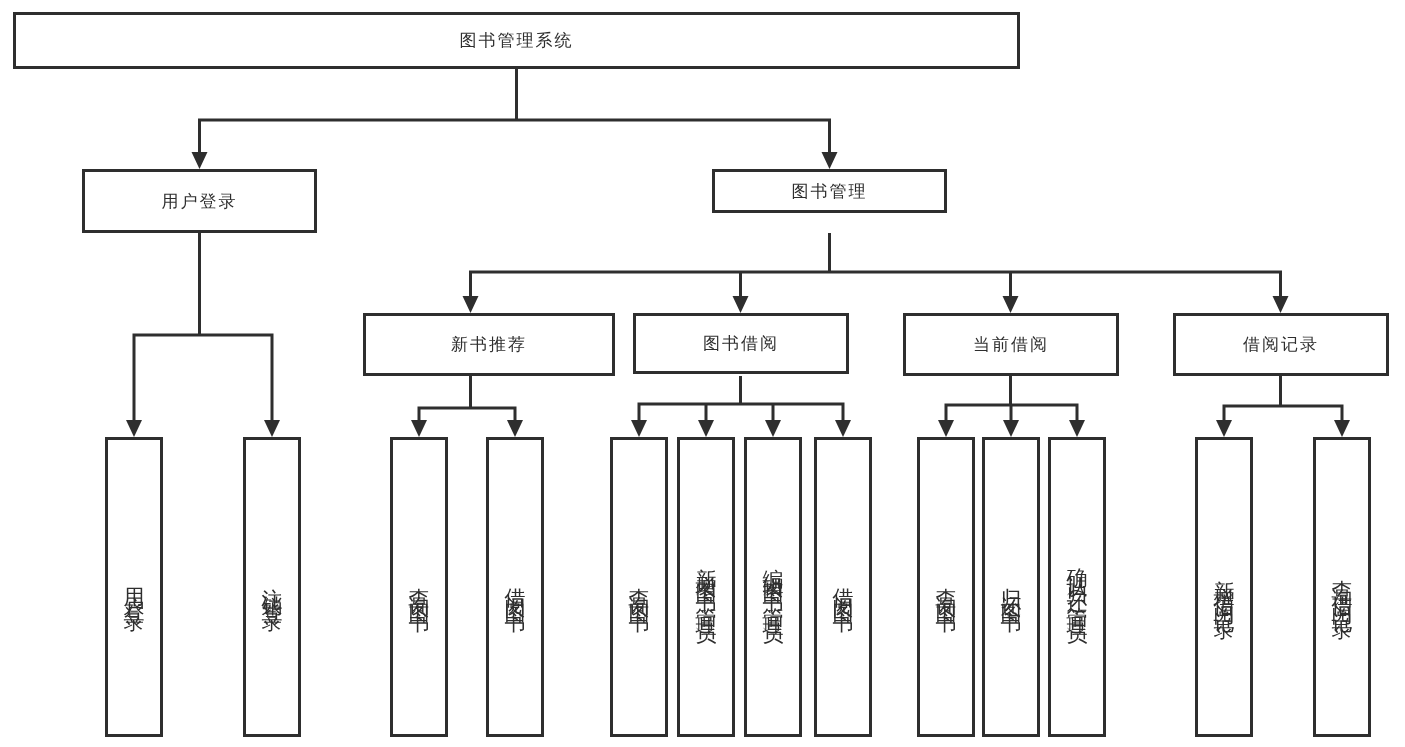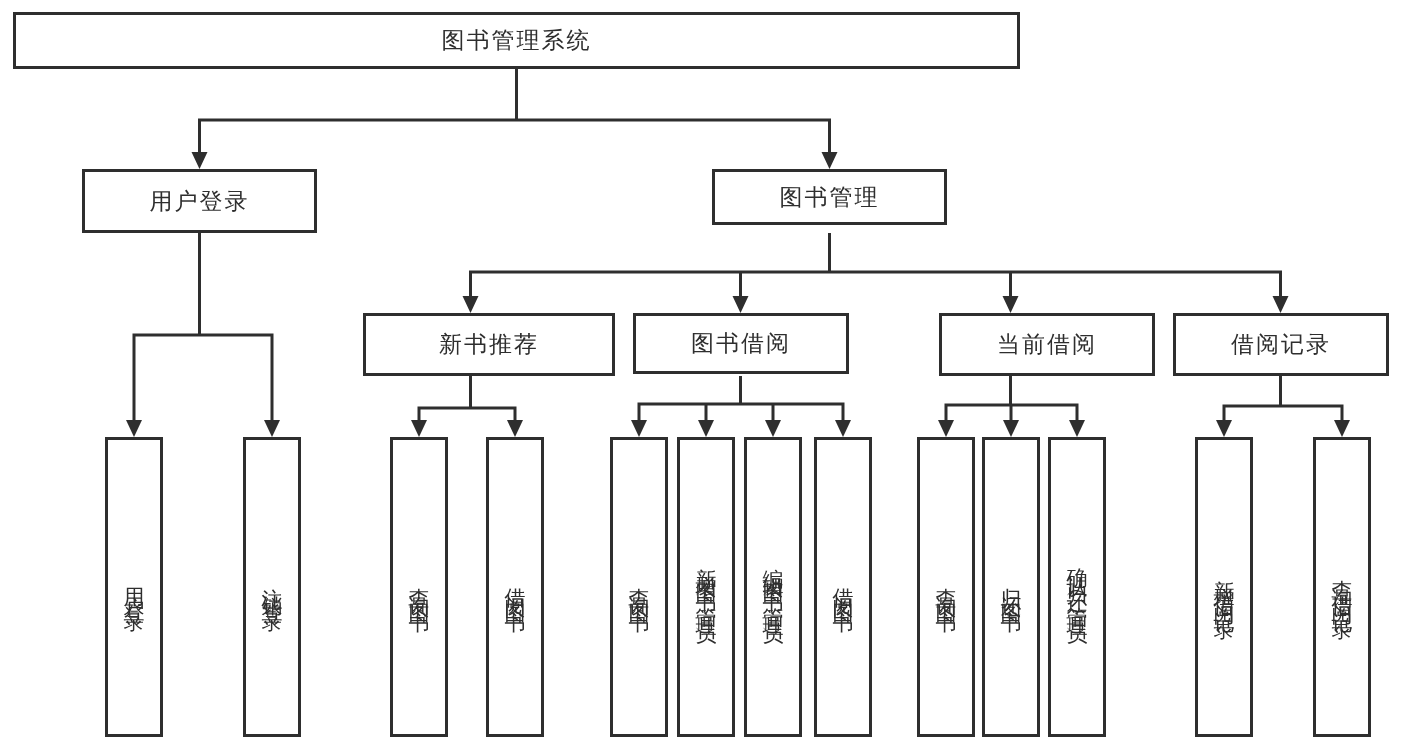--- a/index.html
+++ b/index.html
@@ -18,21 +18,21 @@
   }
   .box{
     position:absolute;
     box-sizing:border-box;
     border:3px solid var(--ink);
     background:#ffffff;
     z-index:1;
   }
   .hbox{
     display:flex;align-items:center;justify-content:center;
-    font-size:23px;letter-spacing:2px;white-space:nowrap;
+    font-size:17px;letter-spacing:2px;white-space:nowrap;
   }
   .vbox{
     writing-mode:vertical-rl;
     text-orientation:mixed;
     font-size:21px;
     letter-spacing:8px;
     line-height:52px;
     text-align:center;
     white-space:nowrap;
   }
@@ -87,25 +87,25 @@
     <polygon points="1069,420 1085,420 1077,437"></polygon>
 
     <path d="M1280.5 376 V406 M1224 406 H1342 M1224 404.5 V422 M1342 404.5 V422"></path>
     <polygon points="1216,420 1232,420 1224,437"></polygon>
     <polygon points="1334,420 1350,420 1342,437"></polygon>
   </svg>
 
   <div class="box hbox" style="left:13px;top:12px;width:1007px;height:57px">图书管理系统</div>
 
   <div class="box hbox" style="left:82px;top:169px;width:235px;height:64px">用户登录</div>
-  <div class="box hbox" style="left:712px;top:169px;width:235px;height:56px">图书管理</div>
+  <div class="box hbox" style="left:712px;top:169px;width:235px;height:44px">图书管理</div>
 
   <div class="box hbox" style="left:363px;top:313px;width:252px;height:63px">新书推荐</div>
   <div class="box hbox" style="left:633px;top:313px;width:216px;height:61px">图书借阅</div>
-  <div class="box hbox" style="left:939px;top:313px;width:216px;height:63px">当前借阅</div>
+  <div class="box hbox" style="left:903px;top:313px;width:216px;height:63px">当前借阅</div>
   <div class="box hbox" style="left:1173px;top:313px;width:216px;height:63px">借阅记录</div>
 
   <div class="box vbox" style="left:105px;top:437px;width:58px;height:300px">用户登录</div>
   <div class="box vbox" style="left:243px;top:437px;width:58px;height:300px">注销登录</div>
 
   <div class="box vbox" style="left:390px;top:437px;width:58px;height:300px">查询图书</div>
   <div class="box vbox" style="left:486px;top:437px;width:58px;height:300px">借阅图书</div>
 
   <div class="box vbox" style="left:610px;top:437px;width:58px;height:300px">查询图书</div>
   <div class="box vbox" style="left:677px;top:437px;width:58px;height:300px">新增图书（管理员）</div>

